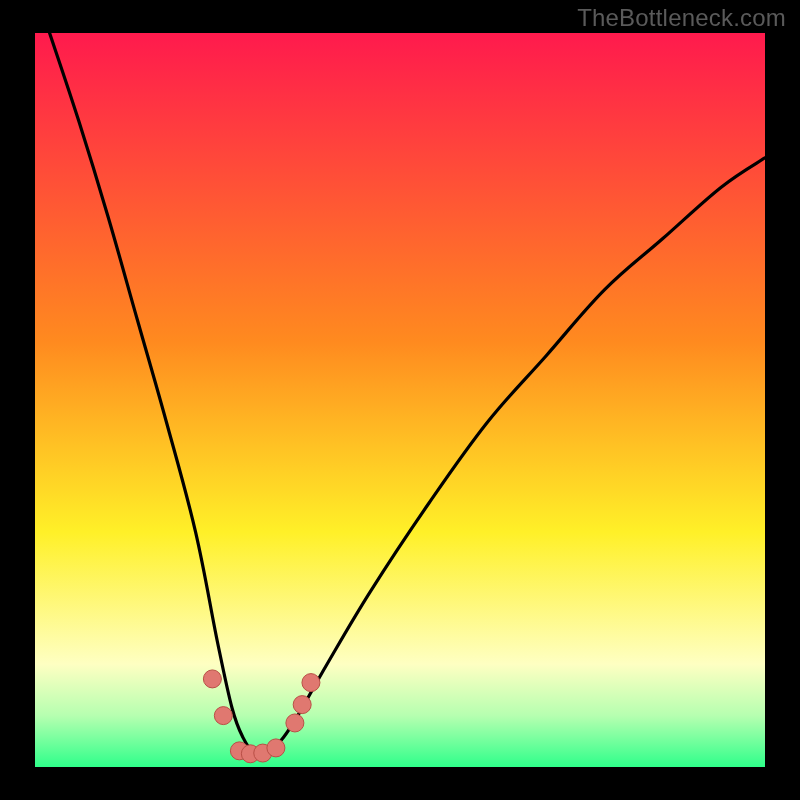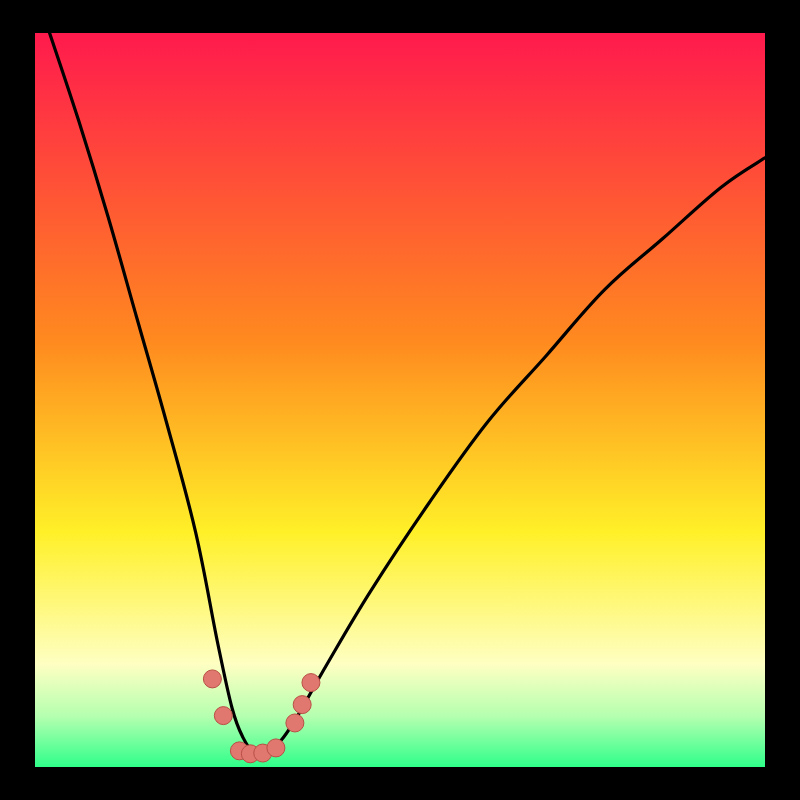--- a/index.html
+++ b/index.html
@@ -28,20 +28,21 @@
     z-index: 5;
   }
   svg {
     display: block;
   }
 </style>
 </head>
 <body>
 
 <div class="frame">
+  <div class="watermark">TheBottleneck.com</div>
 
   <svg id="chart-svg" width="800" height="800" viewBox="0 0 800 800">
     <defs>
       <linearGradient id="bg-grad" x1="0" y1="0" x2="0" y2="1">
         <stop id="g0" offset="0%" stop-color="#ff1a4d"></stop>
         <stop id="g1" offset="42%" stop-color="#ff8a1f"></stop>
         <stop id="g2" offset="68%" stop-color="#fff028"></stop>
         <stop id="g3" offset="86%" stop-color="#feffc2"></stop>
         <stop id="g4" offset="93%" stop-color="#b6ffb0"></stop>
         <stop id="g5" offset="100%" stop-color="#2fff8a"></stop>

